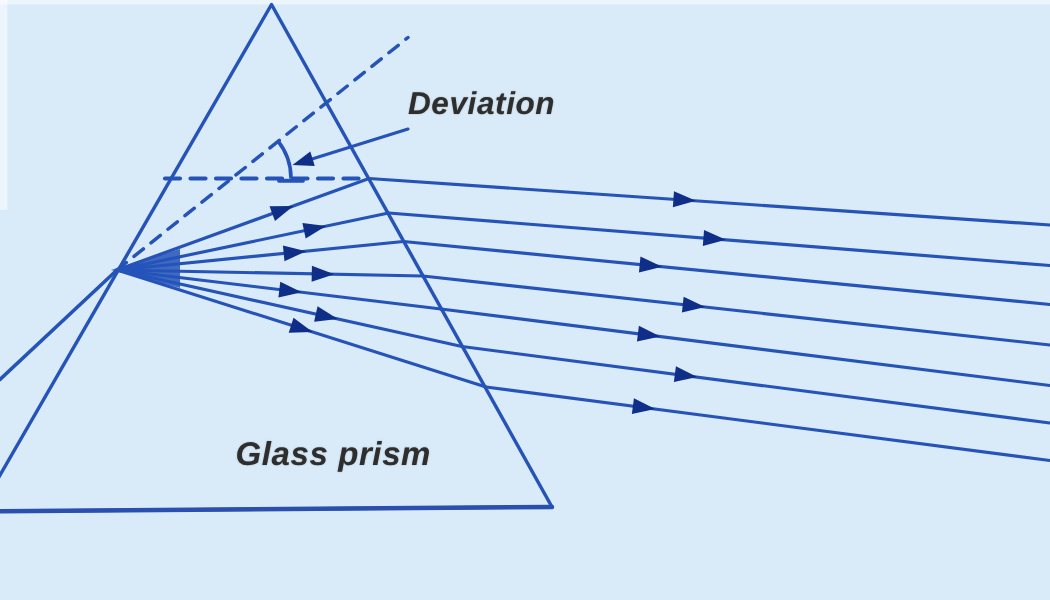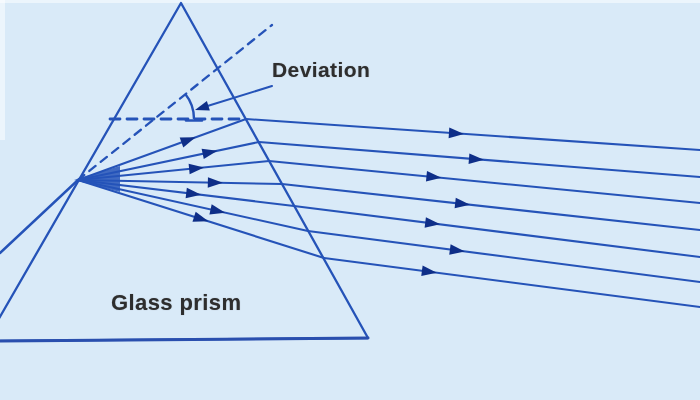--- a/index.html
+++ b/index.html
@@ -12,21 +12,21 @@
     position:absolute;font-weight:bold;
     text-shadow:0 0 1px rgba(70,70,70,.45);
     white-space:nowrap;
   }
   #deviation-label{left:272px;top:56px;font-size:21px;line-height:28px;letter-spacing:.4px;}
   #glass-label{left:111px;top:290px;font-size:22px;letter-spacing:.4px;}
 </style>
 </head>
 <body>
 
-<div class="stage" id="stage" style="background: rgb(217, 234, 248);">
+<div class="stage" id="stage" style="background: rgb(217, 234, 248); font-style: italic;">
   <svg id="diagram" width="700" height="400" viewBox="0 0 700 400">
       <rect x="0" y="0" width="700" height="3" fill="rgba(255,255,255,0.5)"></rect>
       <rect x="0" y="0" width="5" height="140" fill="rgba(255,255,255,0.5)"></rect>
       <polygon points="181,3 368,338 -14,341" fill="none" stroke="#2553b8" stroke-width="2.3" stroke-linejoin="round"></polygon>
       <line x1="-14" y1="341" x2="368" y2="338" stroke="#2a4fae" stroke-width="3" stroke-linecap="round"></line>
       <line x1="78" y1="180" x2="272" y2="25" stroke="#2553b8" stroke-width="2.3" stroke-linecap="round" stroke-dasharray="8 6.5"></line>
       <line x1="110" y1="119" x2="244" y2="119" stroke="#2553b8" stroke-width="2.8" stroke-linecap="round" stroke-dasharray="10 7"></line>
       <path d="M 194 119 A 40 40 0 0 0 185.1 93.8" fill="none" stroke="#2553b8" stroke-width="2.4"></path>
       <line x1="186" y1="120.5" x2="202" y2="120.5" stroke="#2553b8" stroke-width="2.6" stroke-linecap="round"></line>
       <line x1="272" y1="86" x2="204.24" y2="107.12" stroke="#2553b8" stroke-width="2.1" stroke-linecap="round"></line>
@@ -60,14 +60,14 @@
       <line x1="324" y1="258" x2="700" y2="307" stroke="#2553b8" stroke-width="2.1" stroke-linecap="round"></line>
       <polygon points="208.38,221.34 195.68343289640006,211.75421970918467 192.4796479726204,221.85846446879742" fill="#0e2e88"></polygon>
       <polygon points="436.8,272.7 422.6106734562286,265.50604335332605 421.2408732207706,276.017163527453" fill="#0e2e88"></polygon>
       <polygon points="74,180 120,166 120,192" fill="#2553b8" opacity="0.85"></polygon>
     </svg>
 
   <div class="lbl" id="deviation-label" style="color: rgb(46, 46, 46);">
     <div>Deviation</div>
   </div>
 
-  <div class="lbl" id="glass-label" style="color: rgb(46, 46, 46);">Glass prism</div>
+  <div class="lbl" id="glass-label" style="color: rgb(46, 46, 46); margin-left: 46px;">Glass prism</div>
 </div>
 
 </body></html>

